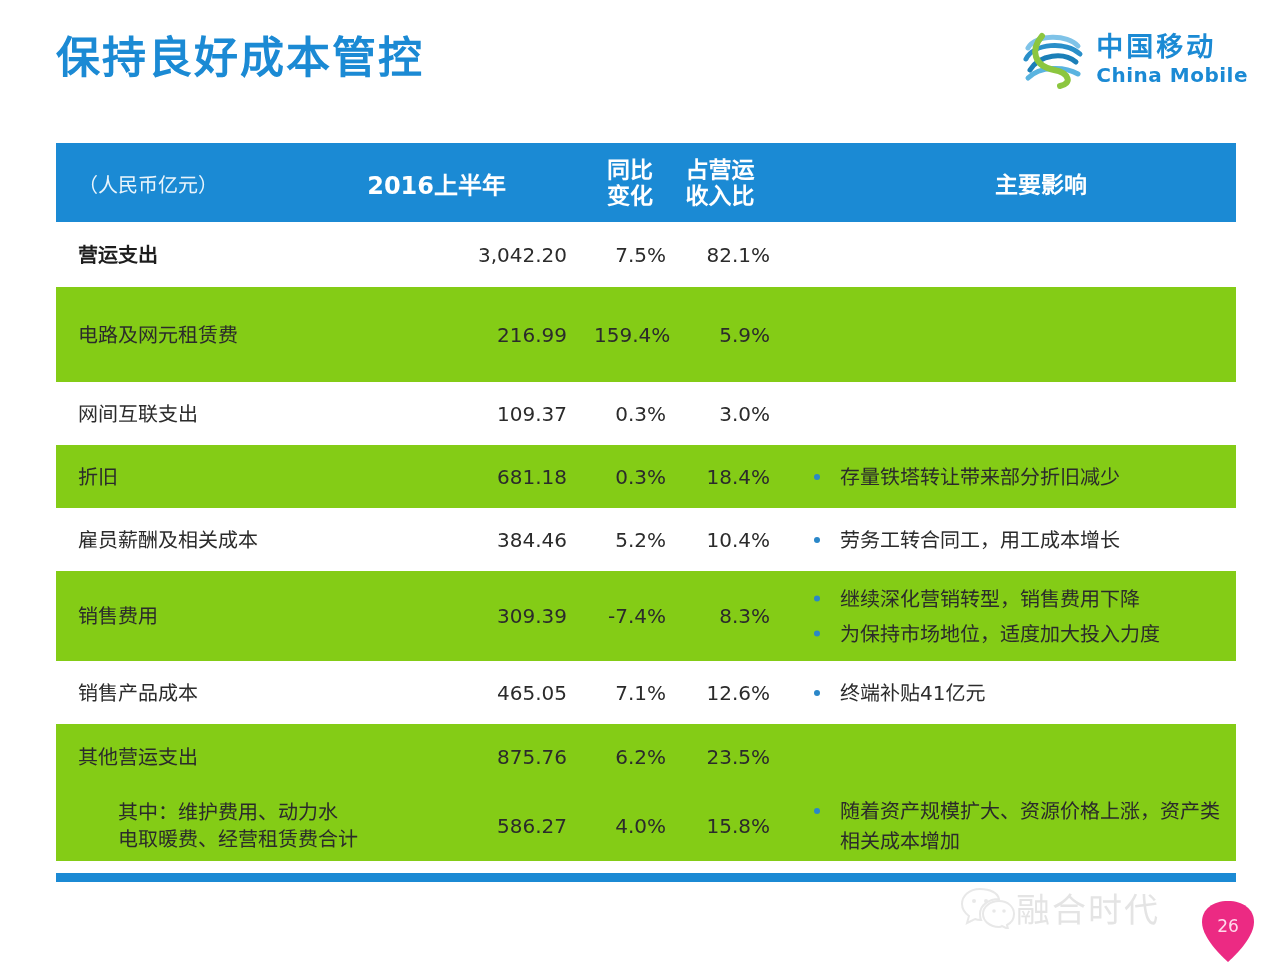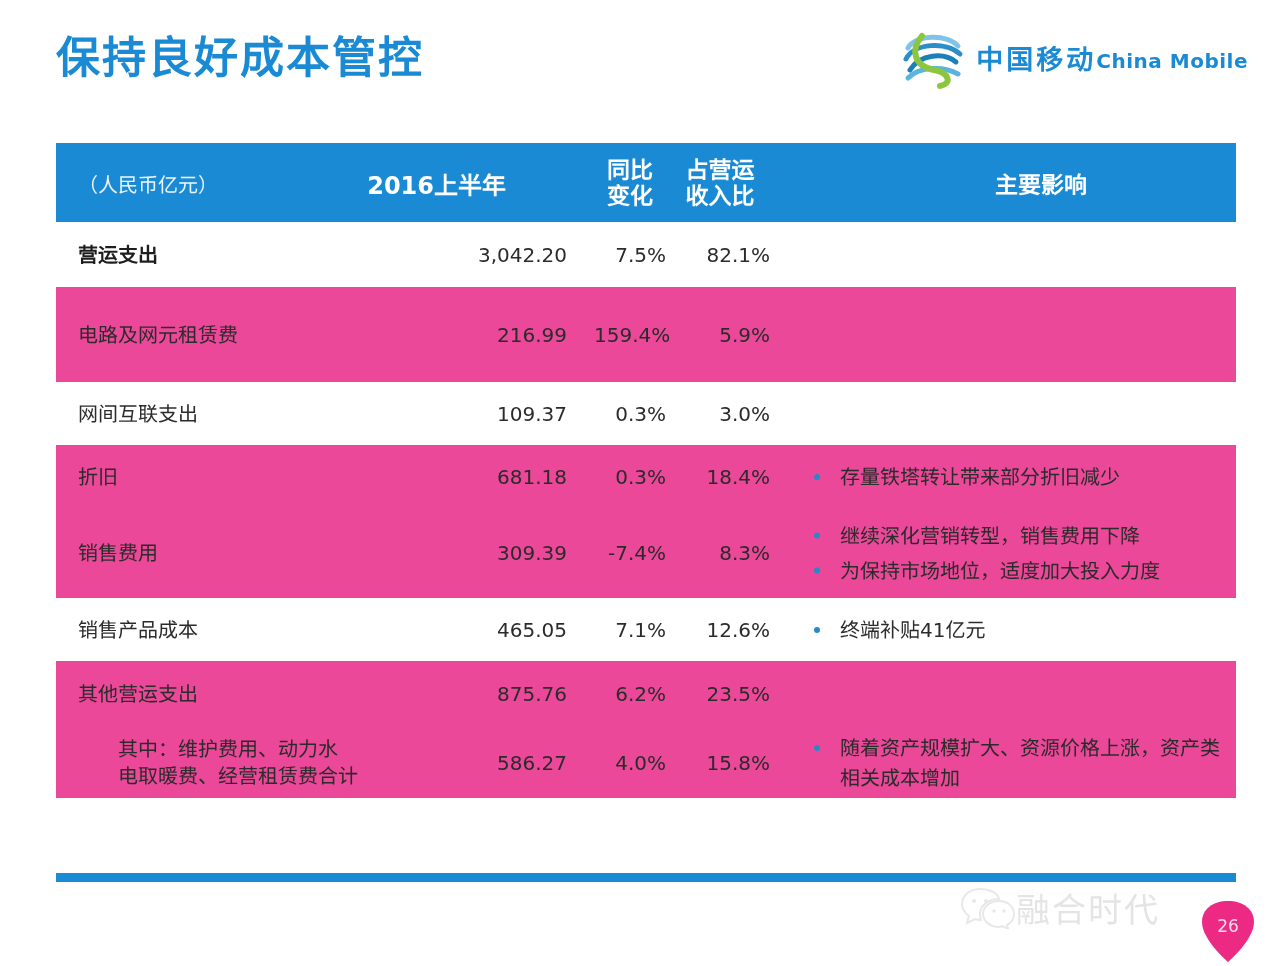--- a/index.html
+++ b/index.html
@@ -16,21 +16,21 @@
   
   .title{
     position:absolute;left:56px;top:34px;
     font-size:44px;font-weight:bold;color:#1b8ad4;
     letter-spacing:2px;line-height:1.1;white-space:nowrap;
   }
 
   
   .logo{position:absolute;right:32px;top:26px;display:flex;align-items:center;gap:10px;}
   .logo-mark{width:66px;height:66px;flex:0 0 66px;}
-  .logo-text{display:flex;flex-direction:row;line-height:1;}
+  .logo-text{display:flex;flex-direction:column;line-height:1;}
   .logo-cn{font-size:27px;font-weight:bold;color:#1b8ad4;letter-spacing:3px;white-space:nowrap;}
   .logo-en{font-size:20px;font-weight:bold;color:#1b8ad4;letter-spacing:.5px;margin-top:5px;white-space:nowrap;}
 
   
   .table{position:absolute;left:56px;top:143px;width:1180px;}
   .thead{
     background:#1b8ad4;color:#ffffff;height:79px;
     display:flex;align-items:center;position:relative;padding-left:48px;
   }
   .th{box-sizing:border-box;}
@@ -53,21 +53,21 @@
   .th-impact{
     position:absolute;left:820px;top:50%;transform:translateY(-50%);
     font-size:23px;font-weight:bold;width:330px;text-align:center;white-space:nowrap;
   }
 
   .tbody{background:#ffffff;}
   .row{
     position:relative;display:flex;align-items:center;
     background:#ffffff;box-sizing:border-box;
   }
-  .row.alt{background:#ec4899;}
+  .row.alt{background:#84cc16;}
 
   .c-name{
     position:absolute;left:22px;top:50%;transform:translateY(-50%);
     font-size:20px;color:#2b2b2b;line-height:1.35;white-space:pre-line;
   }
   .row.total .c-name{font-weight:bold;color:#1d1d1d;}
   .c-name.indent{left:62px;}
 
   .c-val{
     position:absolute;right:669px;top:50%;transform:translateY(-50%);
@@ -184,20 +184,32 @@
           <span class="c-val">681.18</span>
           <span class="c-yoy">0.3%</span>
           <span class="c-share">18.4%</span>
           <span class="c-impact">
             <span class="bullet">
               <span class="dot"></span>
               <span class="btxt">存量铁塔转让带来部分折旧减少</span>
             </span>
           </span>
         </div>
+        <div class="row" style="height: 63px;">
+          <span class="c-name">雇员薪酬及相关成本</span>
+          <span class="c-val">384.46</span>
+          <span class="c-yoy">5.2%</span>
+          <span class="c-share">10.4%</span>
+          <span class="c-impact">
+            <span class="bullet">
+              <span class="dot"></span>
+              <span class="btxt">劳务工转合同工，用工成本增长</span>
+            </span>
+          </span>
+        </div>
         <div class="row alt" style="height: 90px;">
           <span class="c-name">销售费用</span>
           <span class="c-val">309.39</span>
           <span class="c-yoy">-7.4%</span>
           <span class="c-share">8.3%</span>
           <span class="c-impact">
             <span class="bullet">
               <span class="dot"></span>
               <span class="btxt">继续深化营销转型，销售费用下降</span>
             </span>

